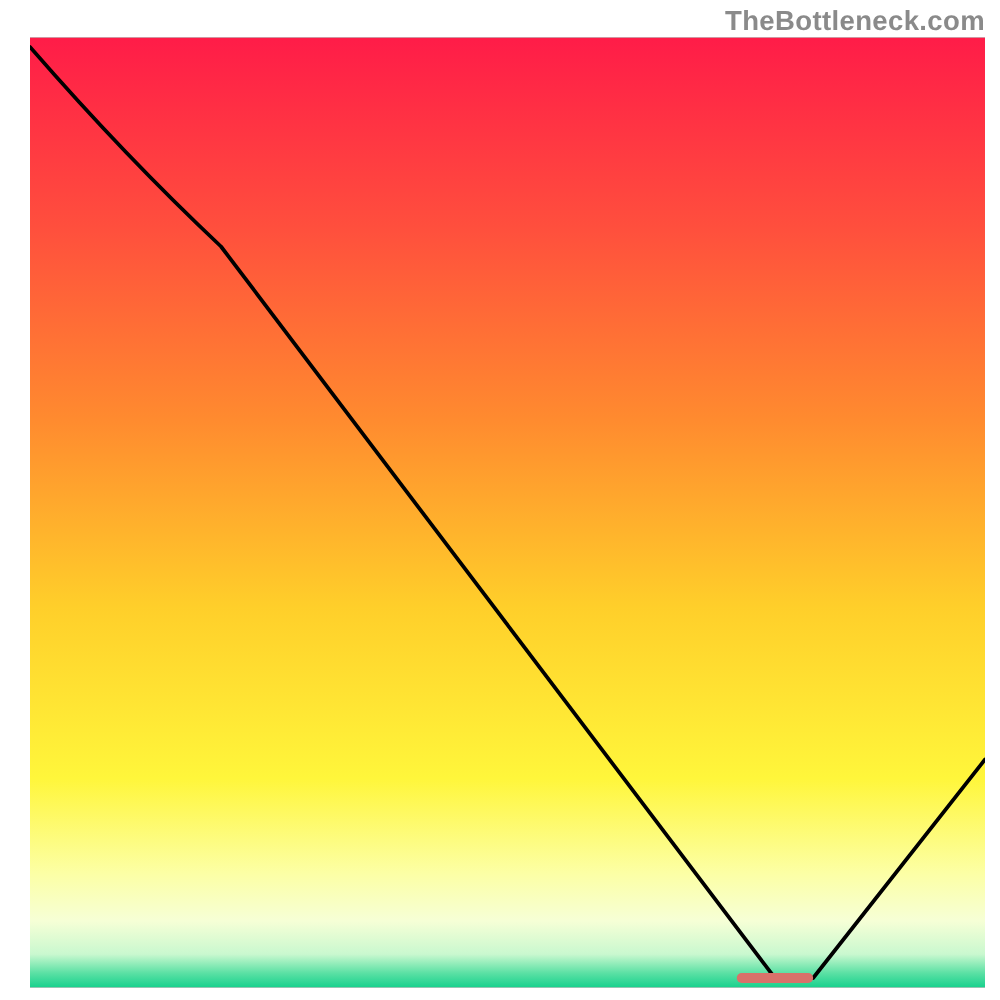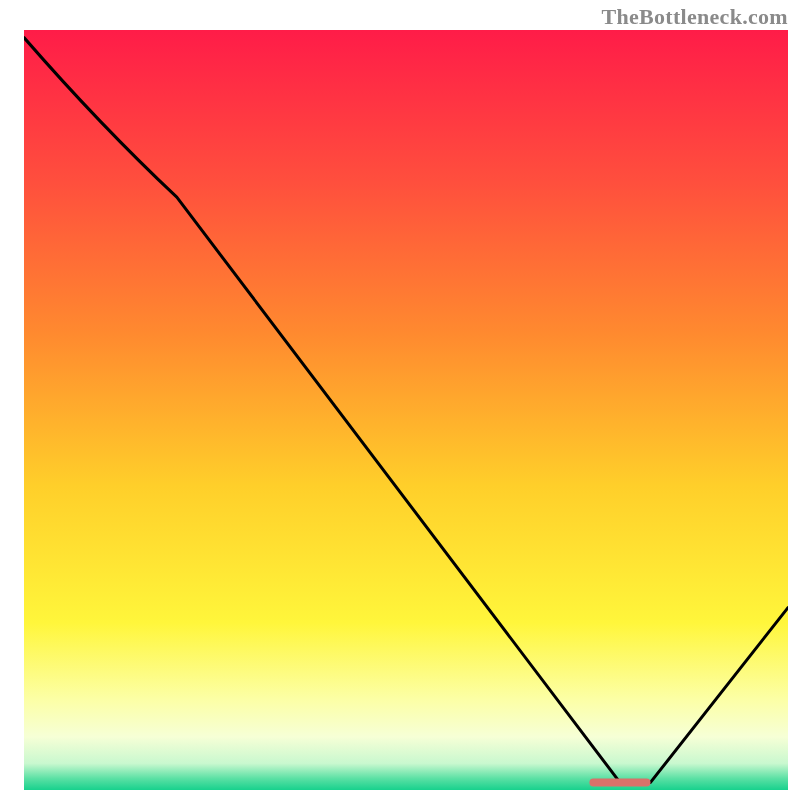--- a/index.html
+++ b/index.html
@@ -7,21 +7,20 @@
     padding: 0;
     width: 800px;
     height: 800px;
     background: #ffffff;
     font-family: Arial, Helvetica, sans-serif;
   }
   #container {
     position: relative;
     width: 800px;
     height: 800px;
-    font-family: Liberation Serif, serif;
   }
   #attribution {
     position: absolute;
     top: 4px;
     right: 12px;
     font-size: 22px;
     font-weight: bold;
     color: #8a8a8a;
     letter-spacing: 0.3px;
   }

